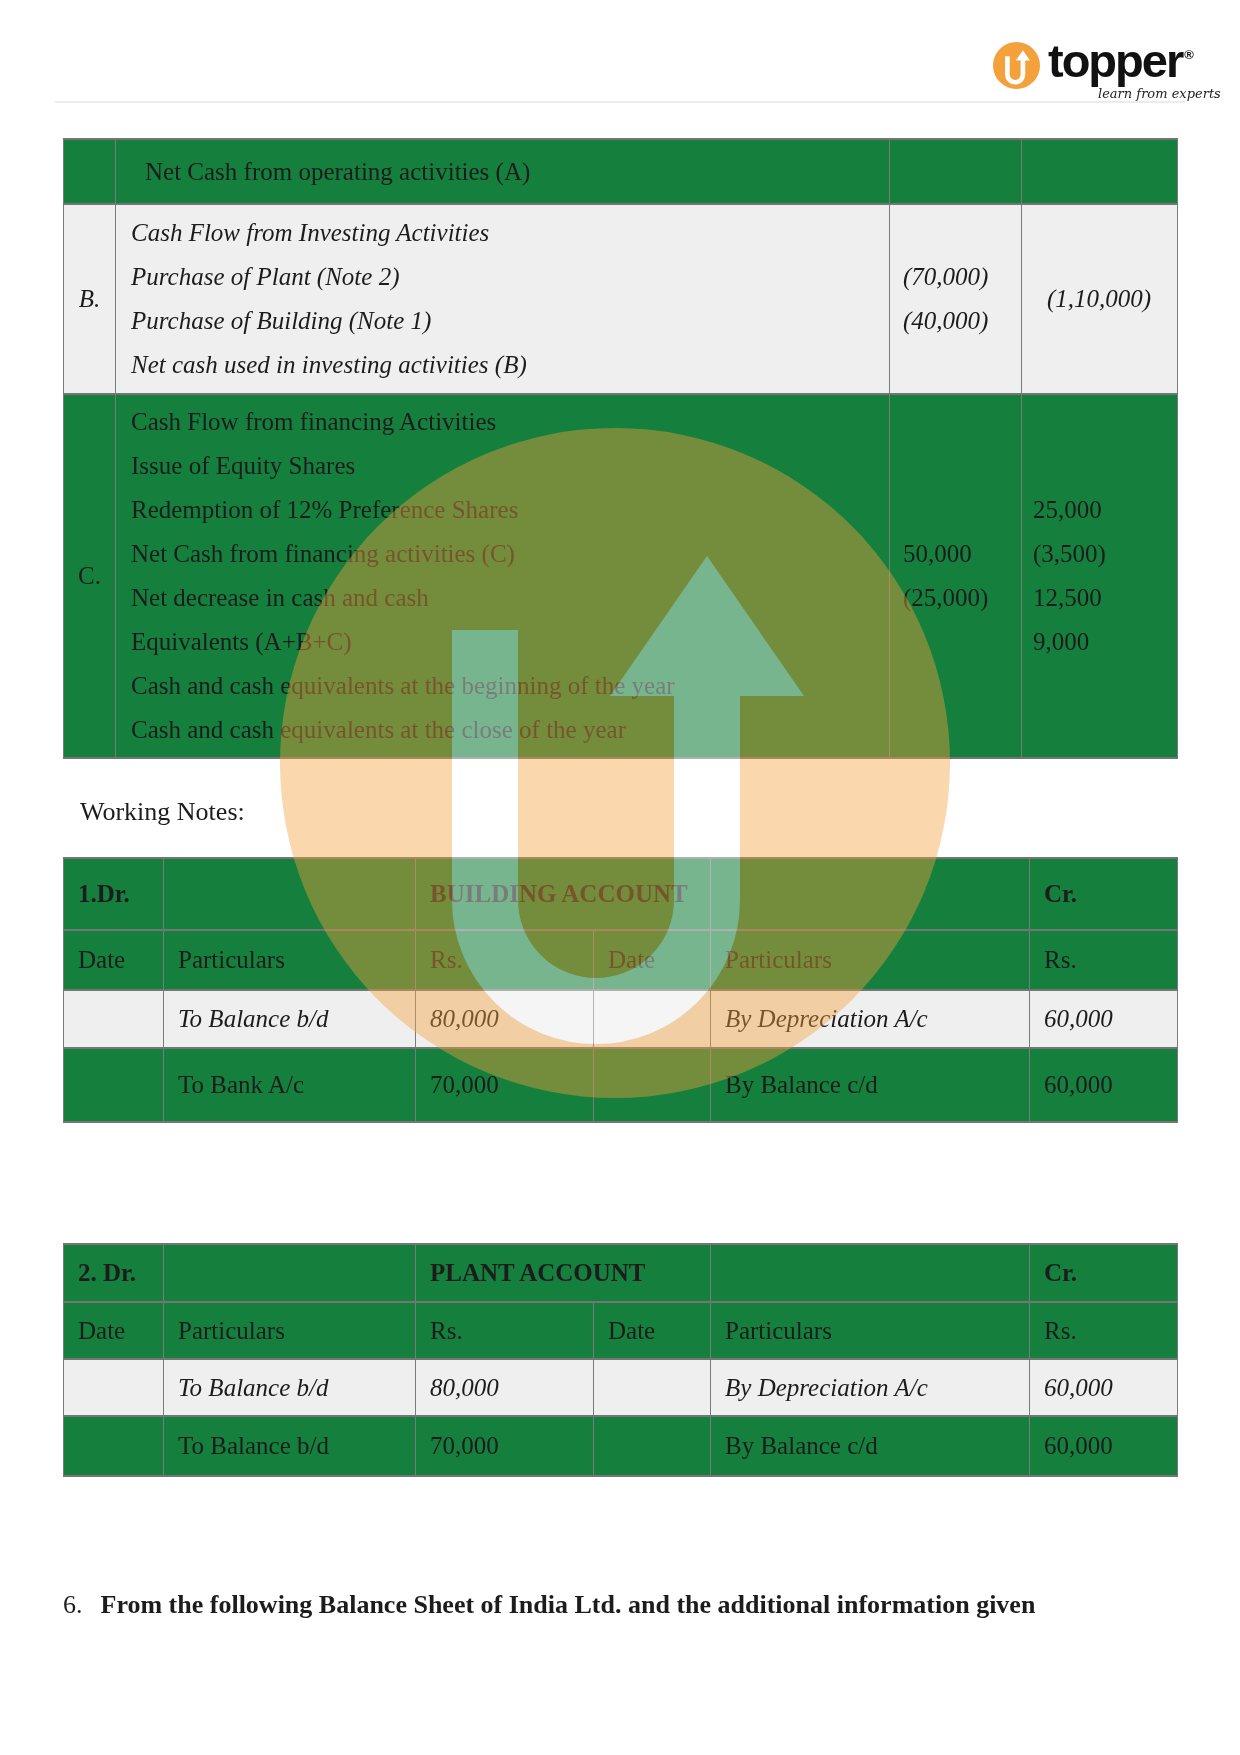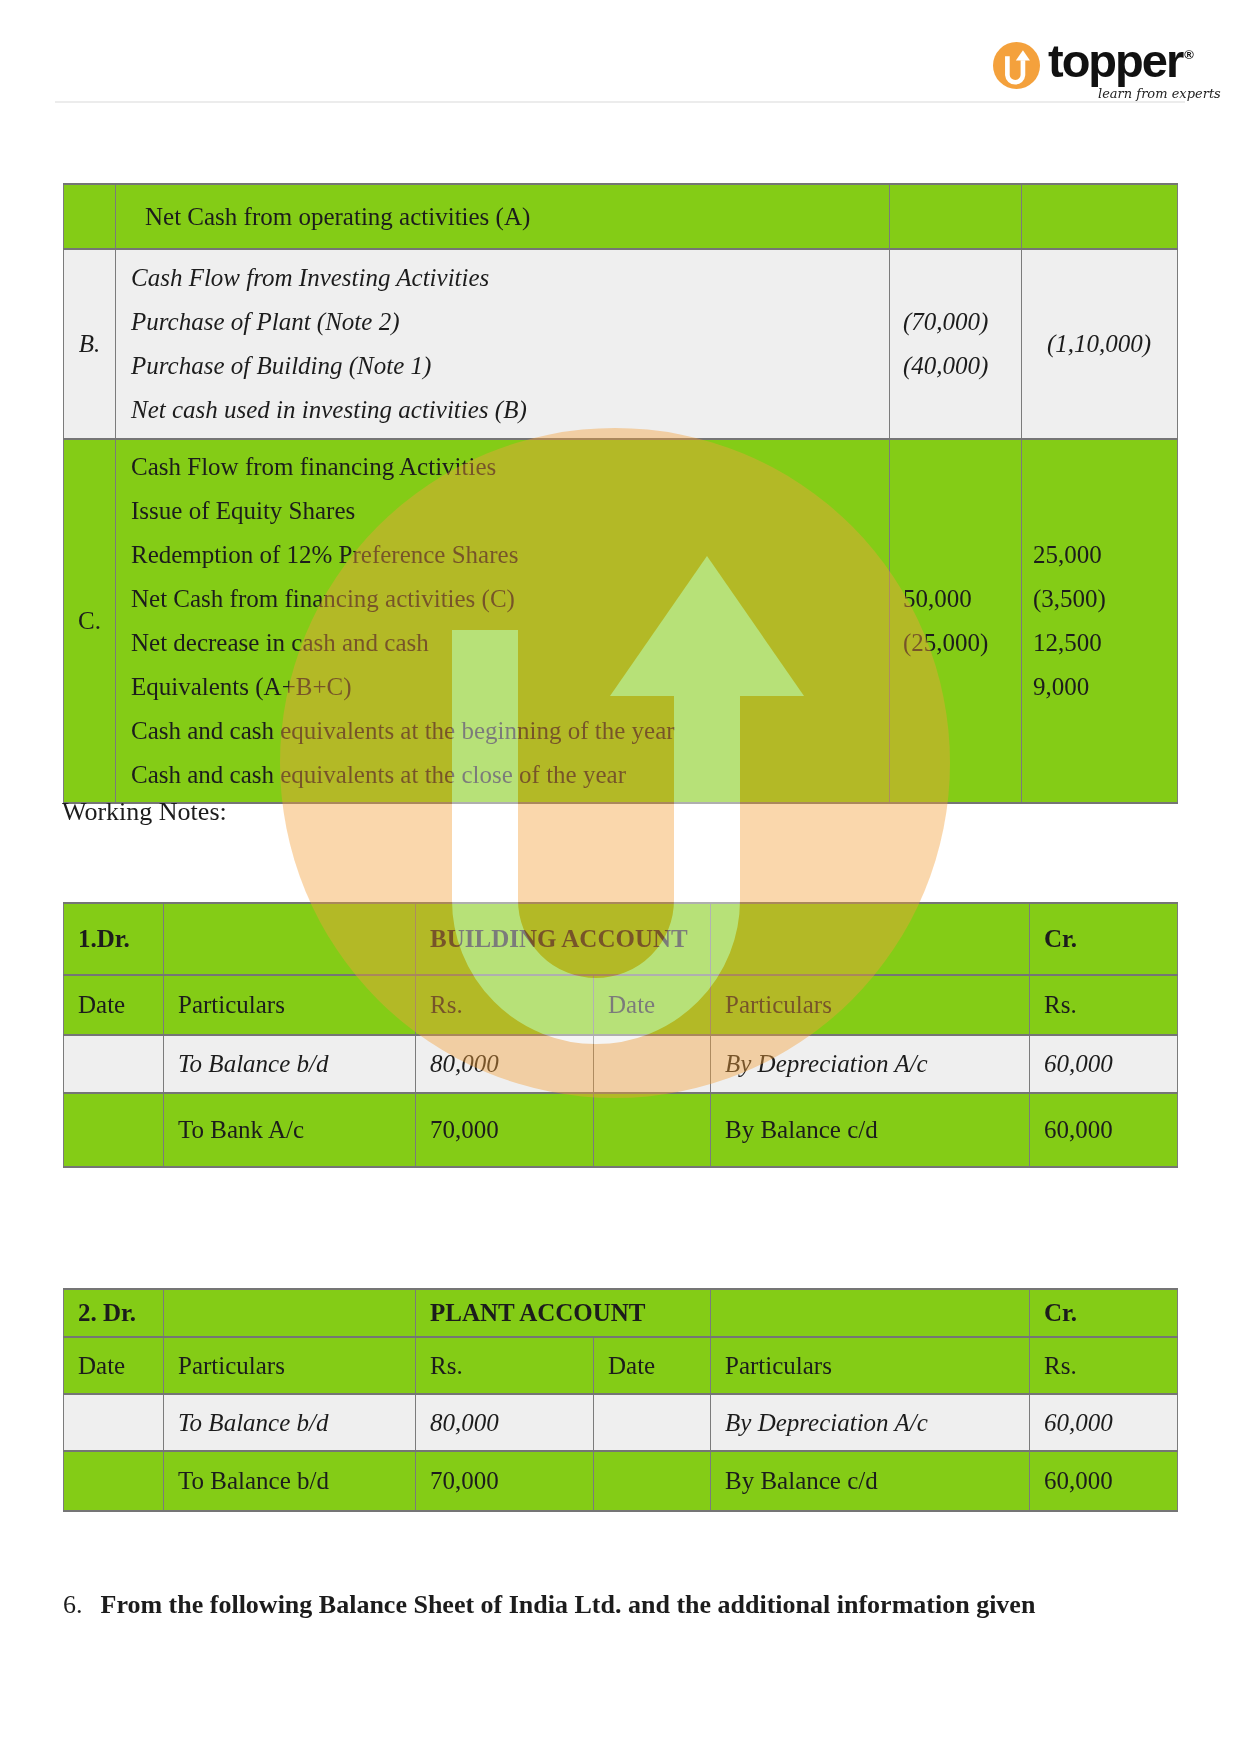--- a/index.html
+++ b/index.html
@@ -12,39 +12,39 @@
   .logo-word{font-family:"Liberation Sans","DejaVu Sans",sans-serif;font-weight:700;
              font-size:47px;letter-spacing:-2px;color:#111;line-height:56px;margin-left:8px;}
   .logo-reg{font-family:"Liberation Sans",sans-serif;font-size:13px;color:#111;
             vertical-align:top;position:relative;top:-6px;left:2px;}
   .logo-tagline{position:absolute;top:53px;left:105px;font-style:italic;font-size:13px;
                 color:#222;white-space:nowrap;font-family:"DejaVu Serif",serif;}
   .header-divider{position:absolute;top:101px;left:55px;width:1130px;height:0;
                   border-top:2px solid #ececec;}
 
   
-  table.acct{border-collapse:collapse;table-layout:fixed;position:absolute;background:#84cc16;margin-top:45px;}
+  table.acct{border-collapse:collapse;table-layout:fixed;position:absolute;background:#15803d;}
   table.acct td{border-left:1.5px solid #7b7b7b;border-right:1.5px solid #7b7b7b;
                 border-top:2px solid #757575;border-bottom:2px solid #757575;
                 font-size:25px;vertical-align:middle;padding:0 0 0 14px;overflow:hidden;}
   td.noPad{padding:0;}
   tr.shade td{background:#efefef;font-style:italic;}
   .b{font-weight:700;}
 
   
   .cf{left:63px;top:138px;width:1114px;}
   .cf td{vertical-align:top;}
   .cf td.serial{text-align:center;padding:0;vertical-align:middle;}
   .line{height:44px;line-height:44px;white-space:nowrap;}
   .padB{padding-top:9px;}
   .padC{padding-top:7px;}
   .vcenter{display:flex;align-items:center;height:100%;}
 
   
-  .wn-label{position:absolute;left:62px;top:797px;font-size:26px;}
+  .wn-label{position:absolute;left:80px;top:797px;font-size:26px;}
   .bldg{left:63px;top:857px;width:1114px;}
   .plant{left:63px;top:1243px;width:1114px;}
 
   
   .question{position:absolute;left:63px;top:1590px;font-size:26px;white-space:nowrap;}
   .question .qnum{font-weight:400;margin-right:18px;}
   .question .qtext{font-weight:700;}
 
   
   .watermark{position:absolute;left:280px;top:428px;width:670px;height:670px;
@@ -189,21 +189,21 @@
   <table class="acct plant">
     <colgroup>
         <col style="width:100px">
         <col style="width:252px">
         <col style="width:178px">
         <col style="width:117px">
         <col style="width:319px">
         <col style="width:148px">
       </colgroup>
     <tbody>
-        <tr style="height:48px">
+        <tr style="height:58px">
       <td class="b">2. Dr.</td>
       <td></td>
       <td class="b" colspan="2">PLANT ACCOUNT</td>
       <td></td>
       <td class="b">Cr.</td>
     </tr>
     <tr style="height:57px">
       <td>Date</td>
       <td>Particulars</td>
       <td>Rs.</td>

